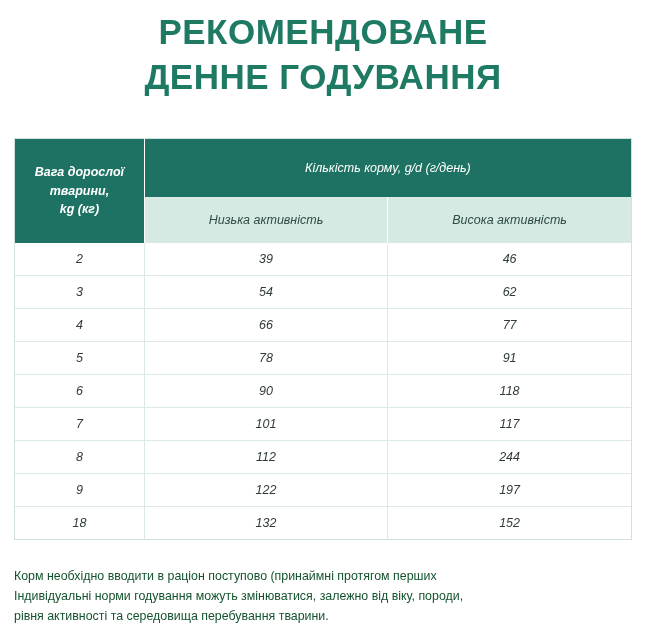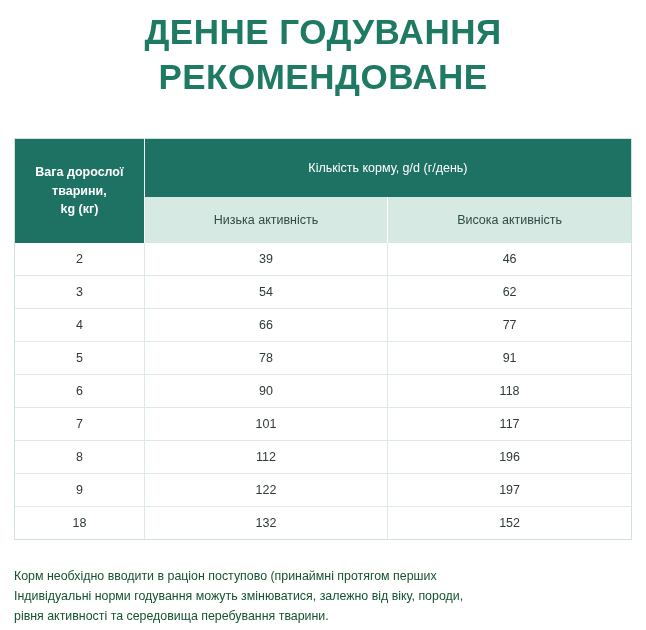--- a/index.html
+++ b/index.html
@@ -35,20 +35,21 @@
     border: 1px solid #cfe3dc;
   }
   table.feed {
     width: 100%;
     border-collapse: collapse;
     table-layout: fixed;
   }
   table.feed th, table.feed td {
     text-align: center;
     vertical-align: middle;
+    font-style: italic;
   }
   .hdr-main {
     background: #1e7263;
     color: #ffffff;
     font-size: 12.5px;
     font-weight: normal;
     padding: 20px 6px;
     line-height: 1.45;
   }
   .hdr-weight {
@@ -89,22 +90,22 @@
   .col-w { width: 21%; }
   .col-a { width: 39.5%; }
   .col-b { width: 39.5%; }
 </style>
 </head>
 <body>
 
 <div class="page">
 
   <div class="title-block">
+    <div class="title-line">РЕКОМЕНДОВАНЕ</div>
     <div class="title-line">ДЕННЕ ГОДУВАННЯ</div>
-    <div class="title-line">РЕКОМЕНДОВАНЕ</div>
   </div>
 
   <div class="table-wrap">
     <table class="feed">
       <colgroup>
         <col class="col-w">
         <col class="col-a">
         <col class="col-b">
       </colgroup>
       <thead>
@@ -148,21 +149,21 @@
           <td class="last">118</td>
         </tr>
         <tr>
           <td>7</td>
           <td>101</td>
           <td class="last">117</td>
         </tr>
         <tr>
           <td>8</td>
           <td>112</td>
-          <td class="last">196</td>
+          <td class="last">244</td>
         </tr>
         <tr>
           <td>9</td>
           <td>122</td>
           <td class="last">197</td>
         </tr>
         <tr>
           <td>18</td>
           <td>132</td>
           <td class="last">152</td>

